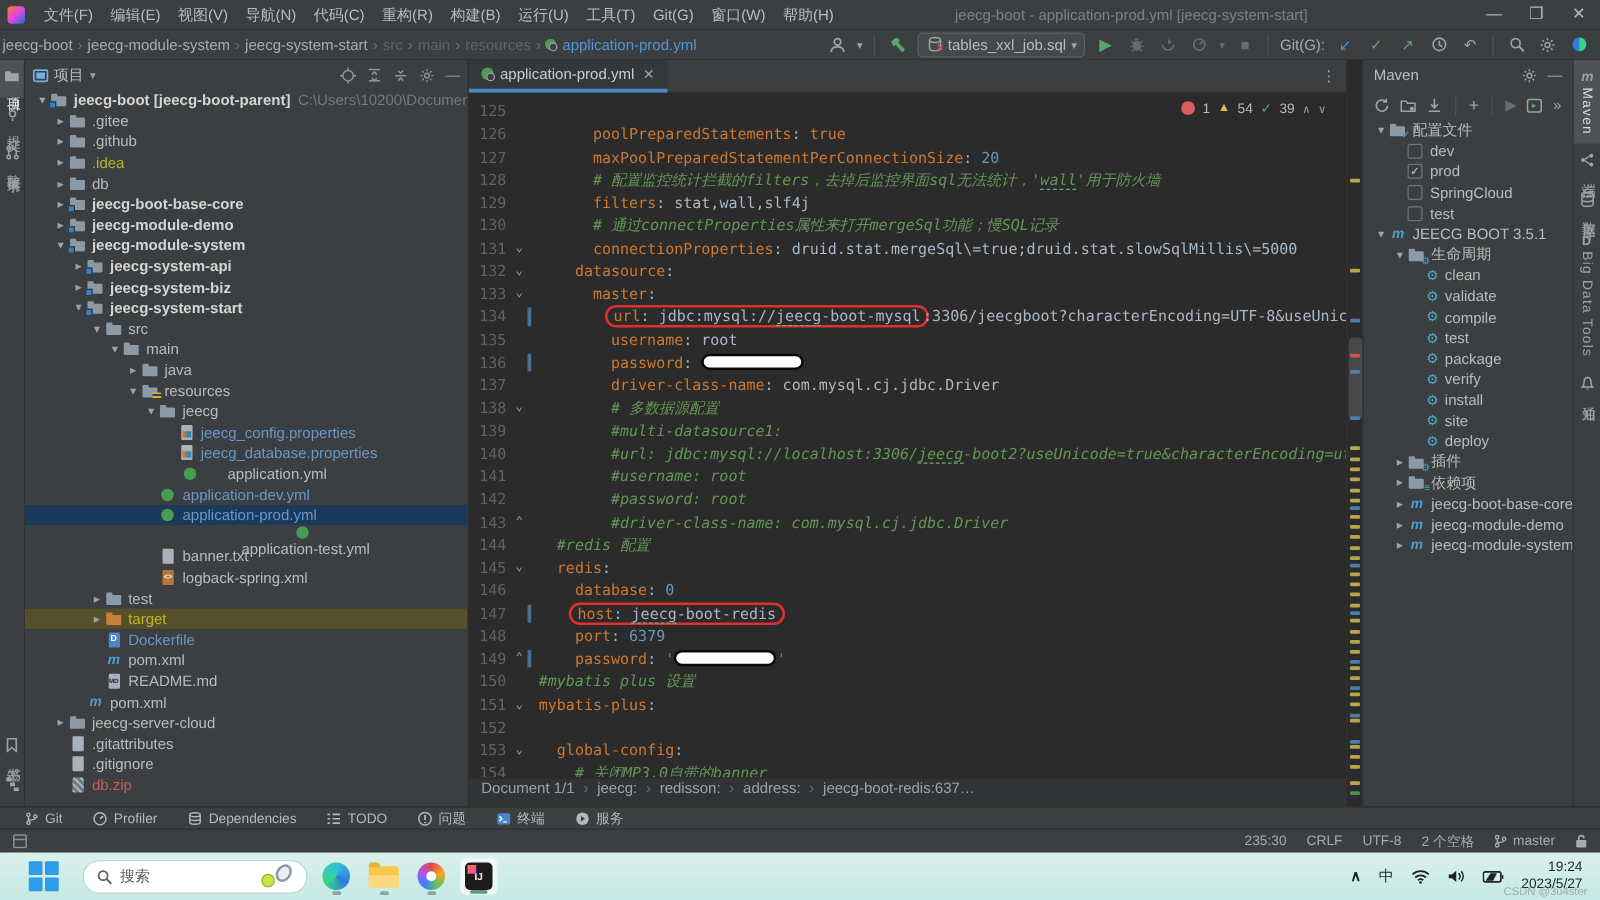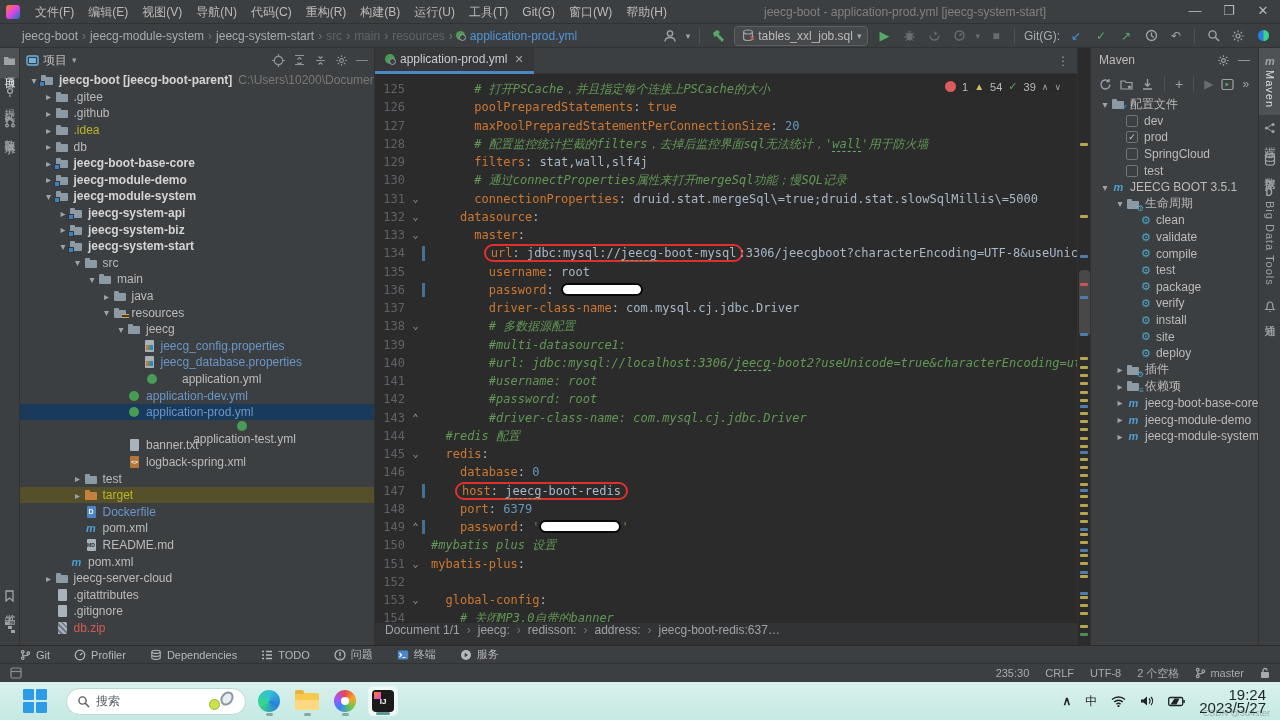--- a/index.html
+++ b/index.html
@@ -11,21 +11,21 @@
     display:flex; align-items:center; border-bottom:1px solid #2f3133; }
   #app-logo { width:14px; height:14px; margin:0 8px 0 6px; border-radius:3px;
     background:linear-gradient(135deg,#fc801d,#e343e6 50%,#0a7bbb); }
   .menu-item { padding:0 7px; height:24px; line-height:24px; color:#bbbbbb; cursor:default; }
   #win-title { color:#808080; margin-left:90px; flex:1; text-align:left; white-space:nowrap; overflow:hidden; }
   .winbtn { width:34px; height:24px; text-align:center; line-height:22px; color:#b9b9b9; font-size:13px; }
 
   
   #toolbar { position:absolute; top:24px; left:0; width:1280px; height:24px; background:#3c3f41;
     display:flex; align-items:center; border-bottom:1px solid #323232; }
-  #crumbs { display:flex; align-items:center; margin-left:20px; white-space:nowrap; }
+  #crumbs { display:flex; align-items:center; margin-left:0; white-space:nowrap; }
   .crumb { color:#a7abb0; margin:0 2px; }
   .crumb.dim { color:#8c9096; }
   .crumb.file { color:#5394d6; }
   .crumb-sep { color:#6f7376; margin:0 2px; }
   #toolbar-right { margin-left:auto; display:flex; align-items:center; gap:7px; padding-right:8px; }
   .tb-ic { display:inline-flex; align-items:center; justify-content:center; width:18px; height:18px; }
   .tb-div { width:1px; height:16px; background:#515151; margin:0 2px; }
   #run-config { display:flex; align-items:center; gap:4px; background:#45494b; border:1px solid #5e6163;
     border-radius:4px; height:20px; padding:0 6px; color:#bbbbbb; position:relative; }
   .dim { opacity:0.45; }
@@ -168,21 +168,21 @@
   .folder-ic { width:24px; height:17px; background:#f7c84b; border-radius:2px; position:relative; }
   .folder-ic::before { content:''; position:absolute; top:-3px; left:0; width:9px; height:4px; background:#e8b53a; border-radius:2px 2px 0 0; }
   .folder-ic::after { content:''; position:absolute; left:0; right:0; bottom:0; height:10px; background:#fcd980; border-radius:1px; }
   .paint-circle { width:22px; height:22px; border-radius:50%; background:conic-gradient(#e5484d,#f5a623,#62c554,#3b82f6,#a855f7,#e5484d); position:relative; }
   .paint-circle::after { content:''; position:absolute; left:7px; top:7px; width:8px; height:8px; border-radius:50%; background:#fdfdfd; }
   .idea-ic { width:22px; height:22px; background:#1b1b1b; border-radius:4px; color:#fff; font-size:8px; font-weight:bold;
     display:flex; align-items:center; justify-content:center; position:relative; }
   .idea-ic::before { content:''; position:absolute; left:2px; top:2px; width:7px; height:7px;
     background:linear-gradient(135deg,#fc801d,#e343e6); }
   #tray { margin-left:auto; display:flex; align-items:center; gap:14px; padding-right:14px; color:#1f2326; }
-  #clockblock { text-align:right; font-size:15px; line-height:13px; color:#1f2326; }
+  #clockblock { text-align:right; font-size:11px; line-height:13px; color:#1f2326; }
   #watermark { position:absolute; right:10px; bottom:2px; font-size:9px; color:rgba(90,95,100,.45); }
 
   svg { display:block; }
 </style>
 </head>
 <body>
 
 <div id="titlebar">
   <div id="app-logo"></div>
   <div id="menubar" style="display: flex;">
@@ -600,21 +600,21 @@
   <div id="editor">
     <div id="tabbar">
       <div id="tab-active">
         <span class="tab-leaf"></span>
         <span>application-prod.yml</span>
         <span id="tab-close">✕</span>
       </div>
       <span id="tab-more">⋮</span>
     </div>
     <div id="code">
-        <div class="crow"><span class="lnum">125</span><span class="lfold"></span><span class="lchg"></span><span class="ltext"><span class="sp">      </span><span class="sc"># 打开PSCache，并且指定每个连接上PSCache的大小</span></span></div>
+        <div class="crow"><span class="lnum">125</span><span class="lfold"></span><span class="lchg"></span><span class="ltext"><span class="sp">      </span></span></div>
         <div class="crow"><span class="lnum">126</span><span class="lfold"></span><span class="lchg"></span><span class="ltext"><span class="sp">      </span><span class="sk">poolPreparedStatements</span><span class="sp">: </span><span class="skw">true</span></span></div>
         <div class="crow"><span class="lnum">127</span><span class="lfold"></span><span class="lchg"></span><span class="ltext"><span class="sp">      </span><span class="sk">maxPoolPreparedStatementPerConnectionSize</span><span class="sp">: </span><span class="sn">20</span></span></div>
         <div class="crow"><span class="lnum">128</span><span class="lfold"></span><span class="lchg"></span><span class="ltext"><span class="sp">      </span><span class="sc"># 配置监控统计拦截的filters，去掉后监控界面sql无法统计，'</span><span class="sc su">wall</span><span class="sc">'用于防火墙</span></span></div>
         <div class="crow"><span class="lnum">129</span><span class="lfold"></span><span class="lchg"></span><span class="ltext"><span class="sp">      </span><span class="sk">filters</span><span class="sp">: </span><span class="sp">stat,wall,slf4j</span></span></div>
         <div class="crow"><span class="lnum">130</span><span class="lfold"></span><span class="lchg"></span><span class="ltext"><span class="sp">      </span><span class="sc"># 通过connectProperties属性来打开mergeSql功能；慢SQL记录</span></span></div>
         <div class="crow"><span class="lnum">131</span><span class="lfold">⌄</span><span class="lchg"></span><span class="ltext"><span class="sp">      </span><span class="sk">connectionProperties</span><span class="sp">: </span><span class="sp">druid.stat.mergeSql\=true;druid.stat.slowSqlMillis\=5000</span></span></div>
         <div class="crow"><span class="lnum">132</span><span class="lfold">⌄</span><span class="lchg"></span><span class="ltext"><span class="sp">    </span><span class="sk">datasource</span><span class="sp">:</span></span></div>
         <div class="crow"><span class="lnum">133</span><span class="lfold">⌄</span><span class="lchg"></span><span class="ltext"><span class="sp">      </span><span class="sk">master</span><span class="sp">:</span></span></div>
         <div class="crow"><span class="lnum">134</span><span class="lfold"></span><span class="lchg on"></span><span class="ltext"><span class="sp">        </span><span class="oval"><span class="sk">url</span><span class="sp">: jdbc:mysql://</span><span class="sp su">jeecg</span><span class="sp">-boot-mysql</span></span><span class="sp">:3306/jeecgboot?characterEncoding=UTF-8&amp;useUnicode=tru</span></span></div>
         <div class="crow"><span class="lnum">135</span><span class="lfold"></span><span class="lchg"></span><span class="ltext"><span class="sp">        </span><span class="sk">username</span><span class="sp">: </span><span class="sp">root</span></span></div>

